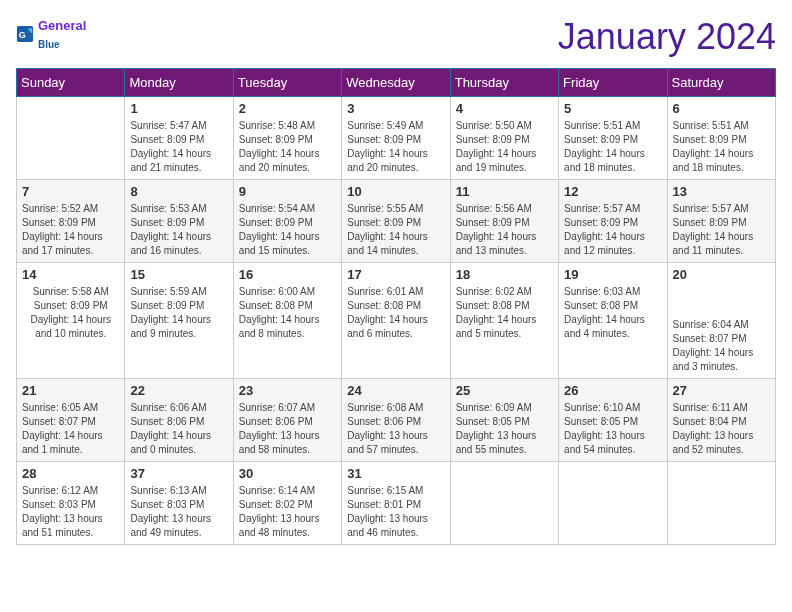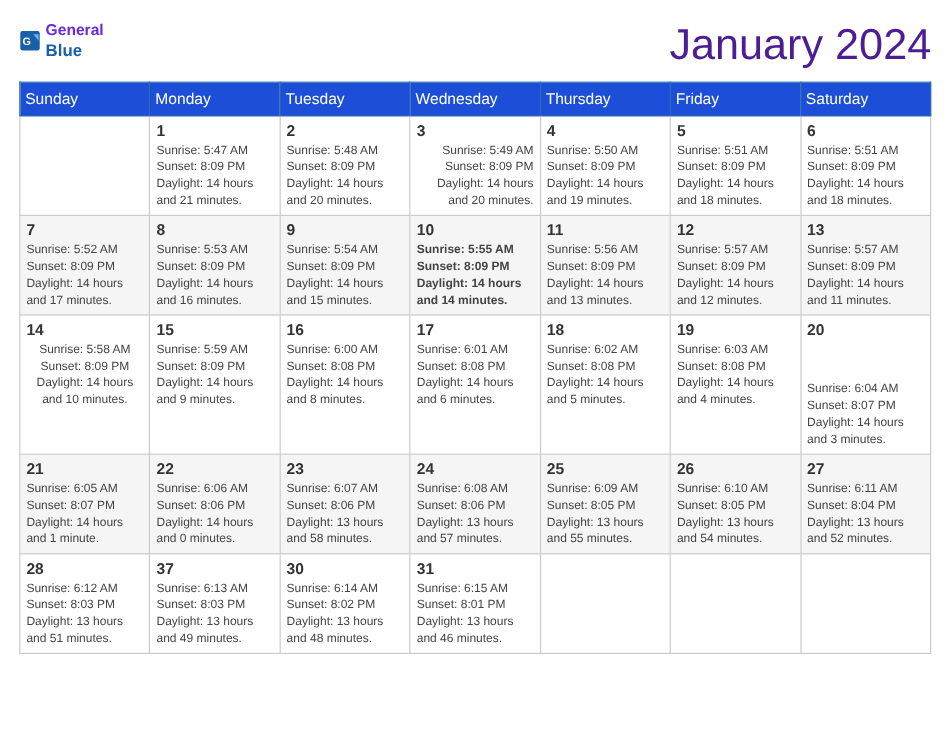--- a/index.html
+++ b/index.html
@@ -28,21 +28,21 @@
     .title-area { text-align: right; }
     .month-title { font-size: 36px; color: #4c1d95; font-weight: 300; }
     .location-title { font-size: 16px; color: #333; }
 
     .calendar {
       width: 100%;
       border-collapse: collapse;
       font-size: 11px;
     }
     .calendar thead th {
-      background: #1d4ed8;
+      background: #701a75;
       color: #fff;
       padding: 6px 4px;
       text-align: left;
       font-size: 13px;
       font-weight: normal;
       border: 1px solid #2a6aae;
     }
     .calendar tbody td {
       border: 1px solid #ccc;
       vertical-align: top;
@@ -70,21 +70,21 @@
 
 <div class="header-area">
   <div class="logo">
     <svg class="logo-icon" viewBox="0 0 20 20">
       <rect x="1" y="1" width="18" height="18" rx="2" fill="#1a5fa8"></rect>
       <text x="3" y="14" font-size="10" fill="white" font-family="Arial" font-weight="bold">G</text>
       <polygon points="13,4 18,4 18,10" fill="#5bb8f5"></polygon>
     </svg>
     <div>
       <span style="font-size:13px;font-weight:bold;color:#6d28d9;">General</span><br>
-      <span style="font-size:14px;font-weight:bold;color:#1a5fa8;">Blue</span>
+      <span style="font-size:10px;font-weight:bold;color:#1a5fa8;">Blue</span>
     </div>
   </div>
   <div class="title-area">
     <div class="month-title">January 2024</div>
   </div>
 </div>
 
 <table class="calendar">
   <thead>
     <tr id="header-row">
@@ -109,21 +109,21 @@
         </td>
         <td>
           <div class="day-number">2</div>
           <div class="day-info" style="white-space: pre-line;">Sunrise: 5:48 AM
 Sunset: 8:09 PM
 Daylight: 14 hours
 and 20 minutes.</div>
         </td>
         <td>
           <div class="day-number">3</div>
-          <div class="day-info" style="white-space: pre-line; text-align: right;">Sunrise: 5:49 AM
+          <div class="day-info" style="white-space: pre-line;">Sunrise: 5:49 AM
 Sunset: 8:09 PM
 Daylight: 14 hours
 and 20 minutes.</div>
         </td>
         <td>
           <div class="day-number">4</div>
           <div class="day-info" style="white-space: pre-line;">Sunrise: 5:50 AM
 Sunset: 8:09 PM
 Daylight: 14 hours
 and 19 minutes.</div>
@@ -160,21 +160,21 @@
         </td>
         <td>
           <div class="day-number">9</div>
           <div class="day-info" style="white-space: pre-line;">Sunrise: 5:54 AM
 Sunset: 8:09 PM
 Daylight: 14 hours
 and 15 minutes.</div>
         </td>
         <td>
           <div class="day-number">10</div>
-          <div class="day-info" style="white-space: pre-line; font-weight: bold;">Sunrise: 5:55 AM
+          <div class="day-info" style="white-space: pre-line;">Sunrise: 5:55 AM
 Sunset: 8:09 PM
 Daylight: 14 hours
 and 14 minutes.</div>
         </td>
         <td>
           <div class="day-number">11</div>
           <div class="day-info" style="white-space: pre-line;">Sunrise: 5:56 AM
 Sunset: 8:09 PM
 Daylight: 14 hours
 and 13 minutes.</div>

